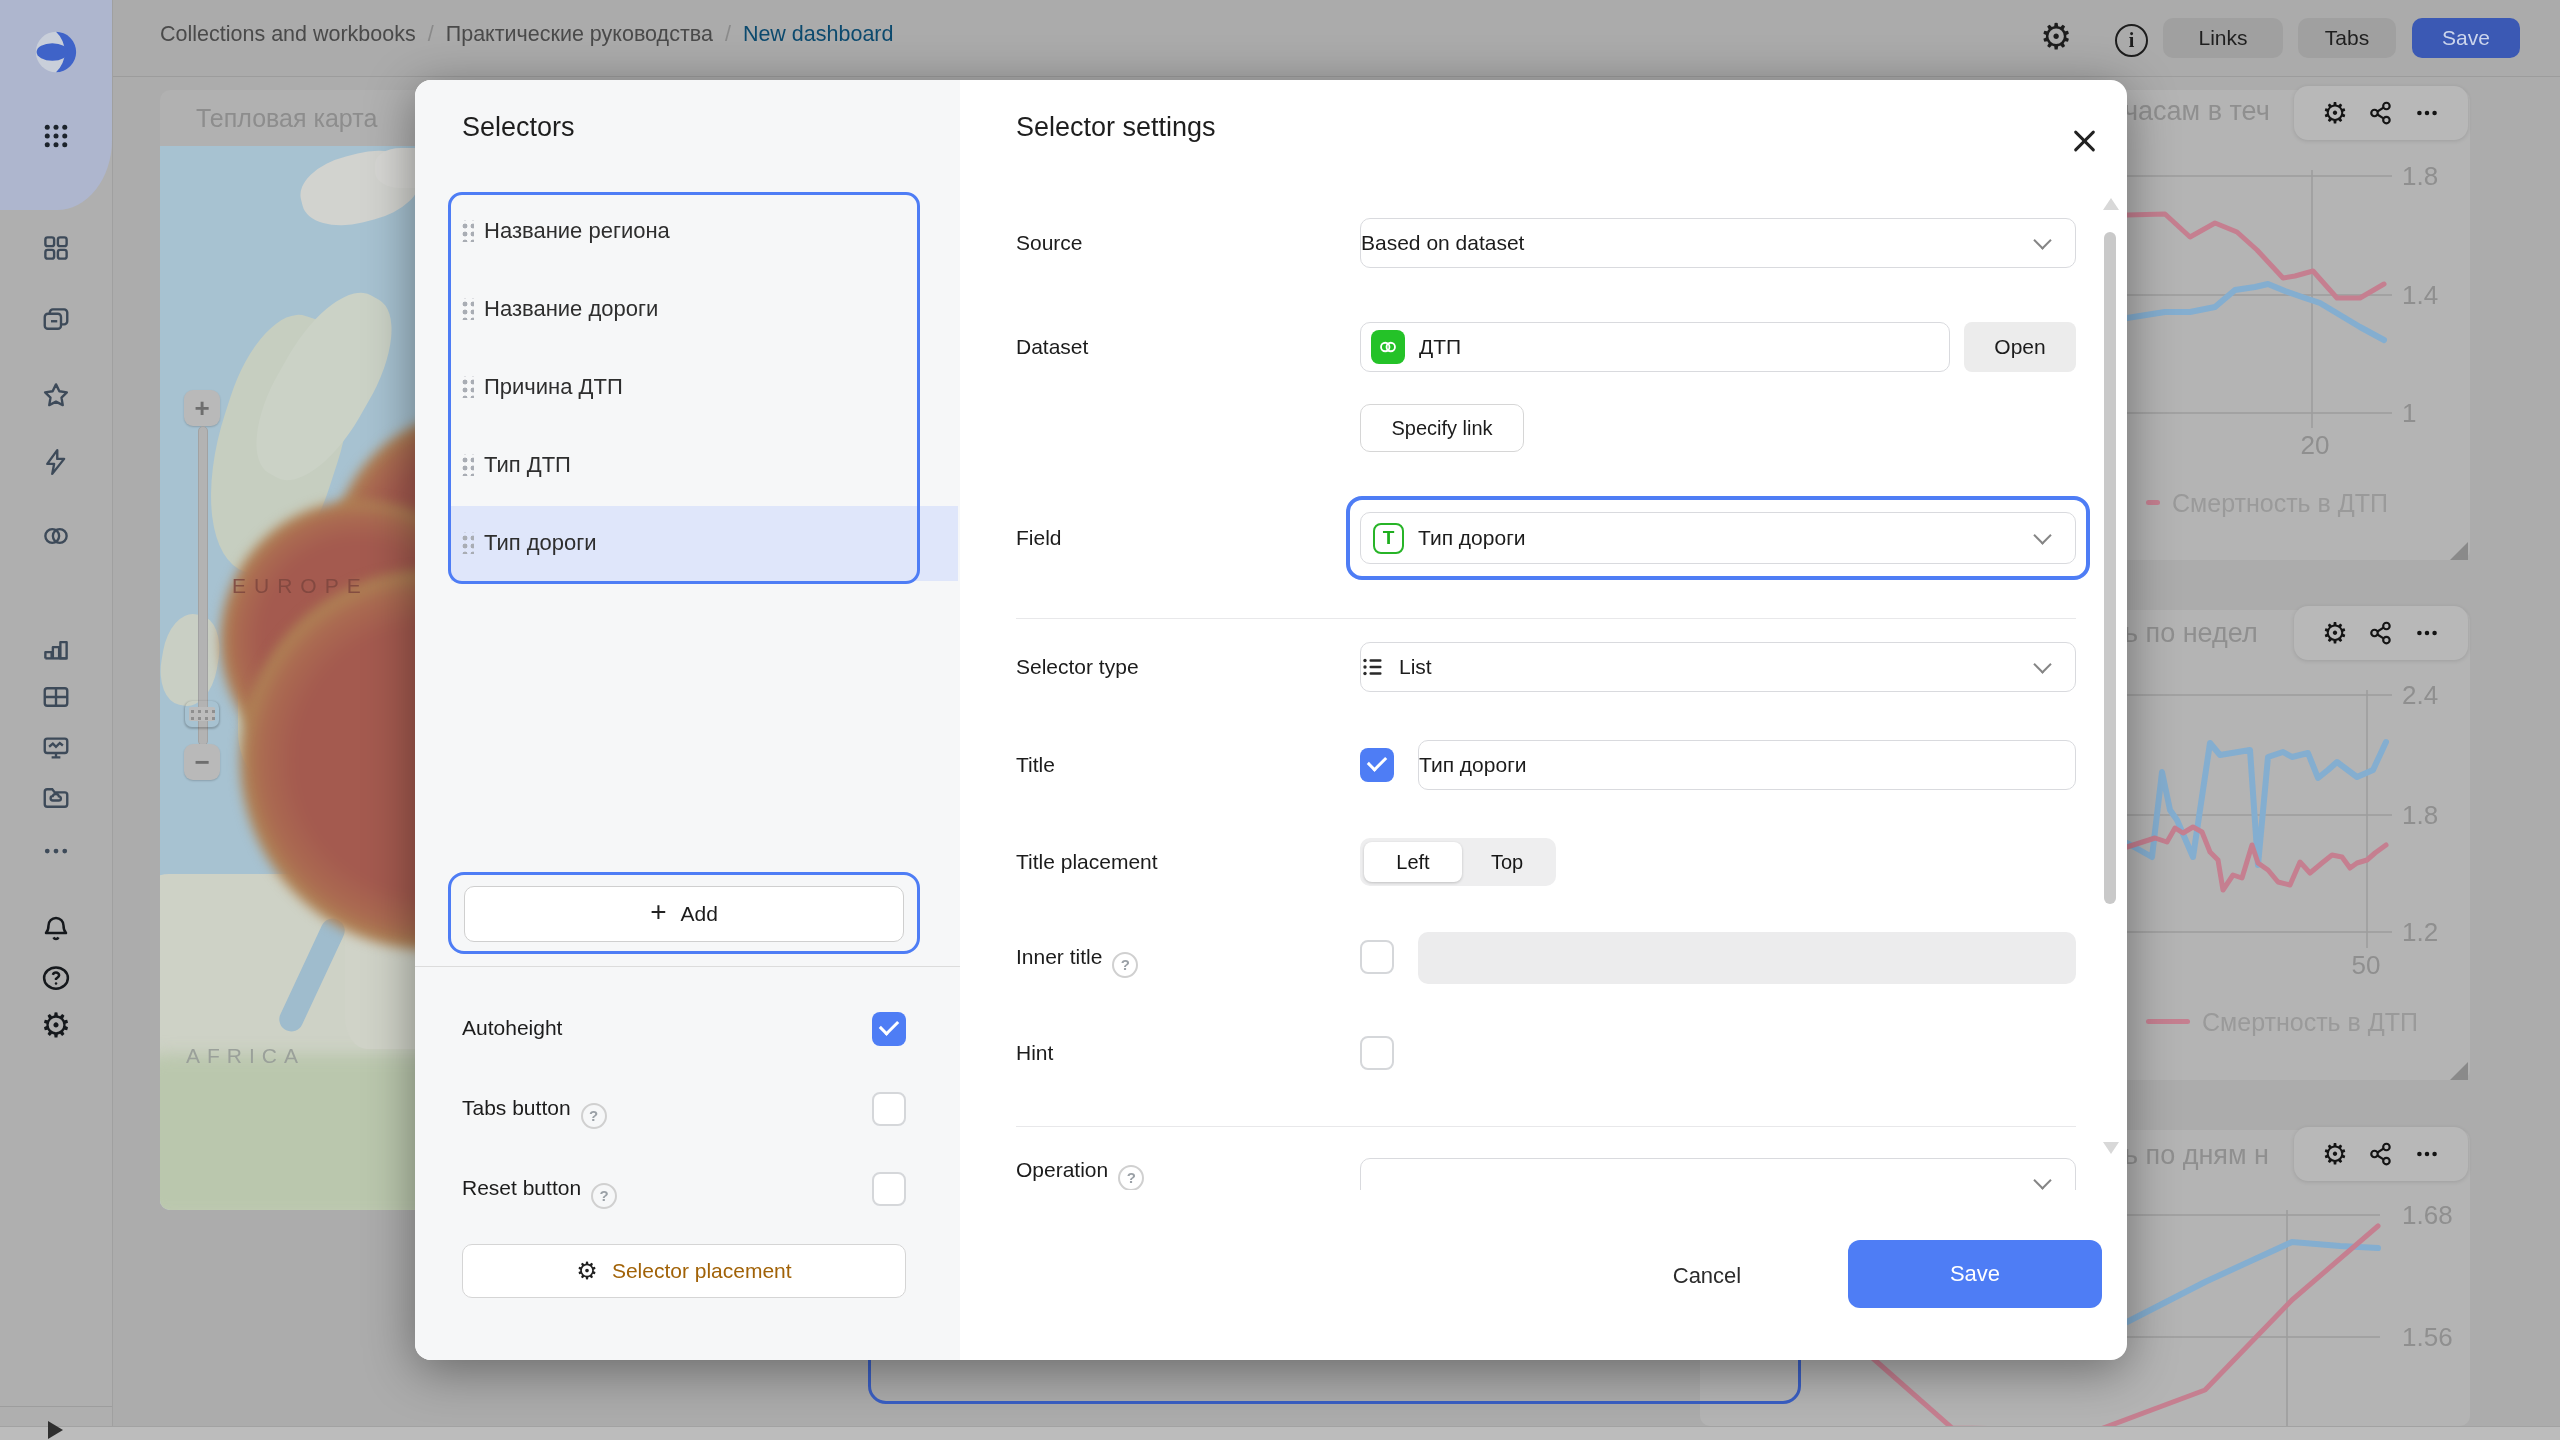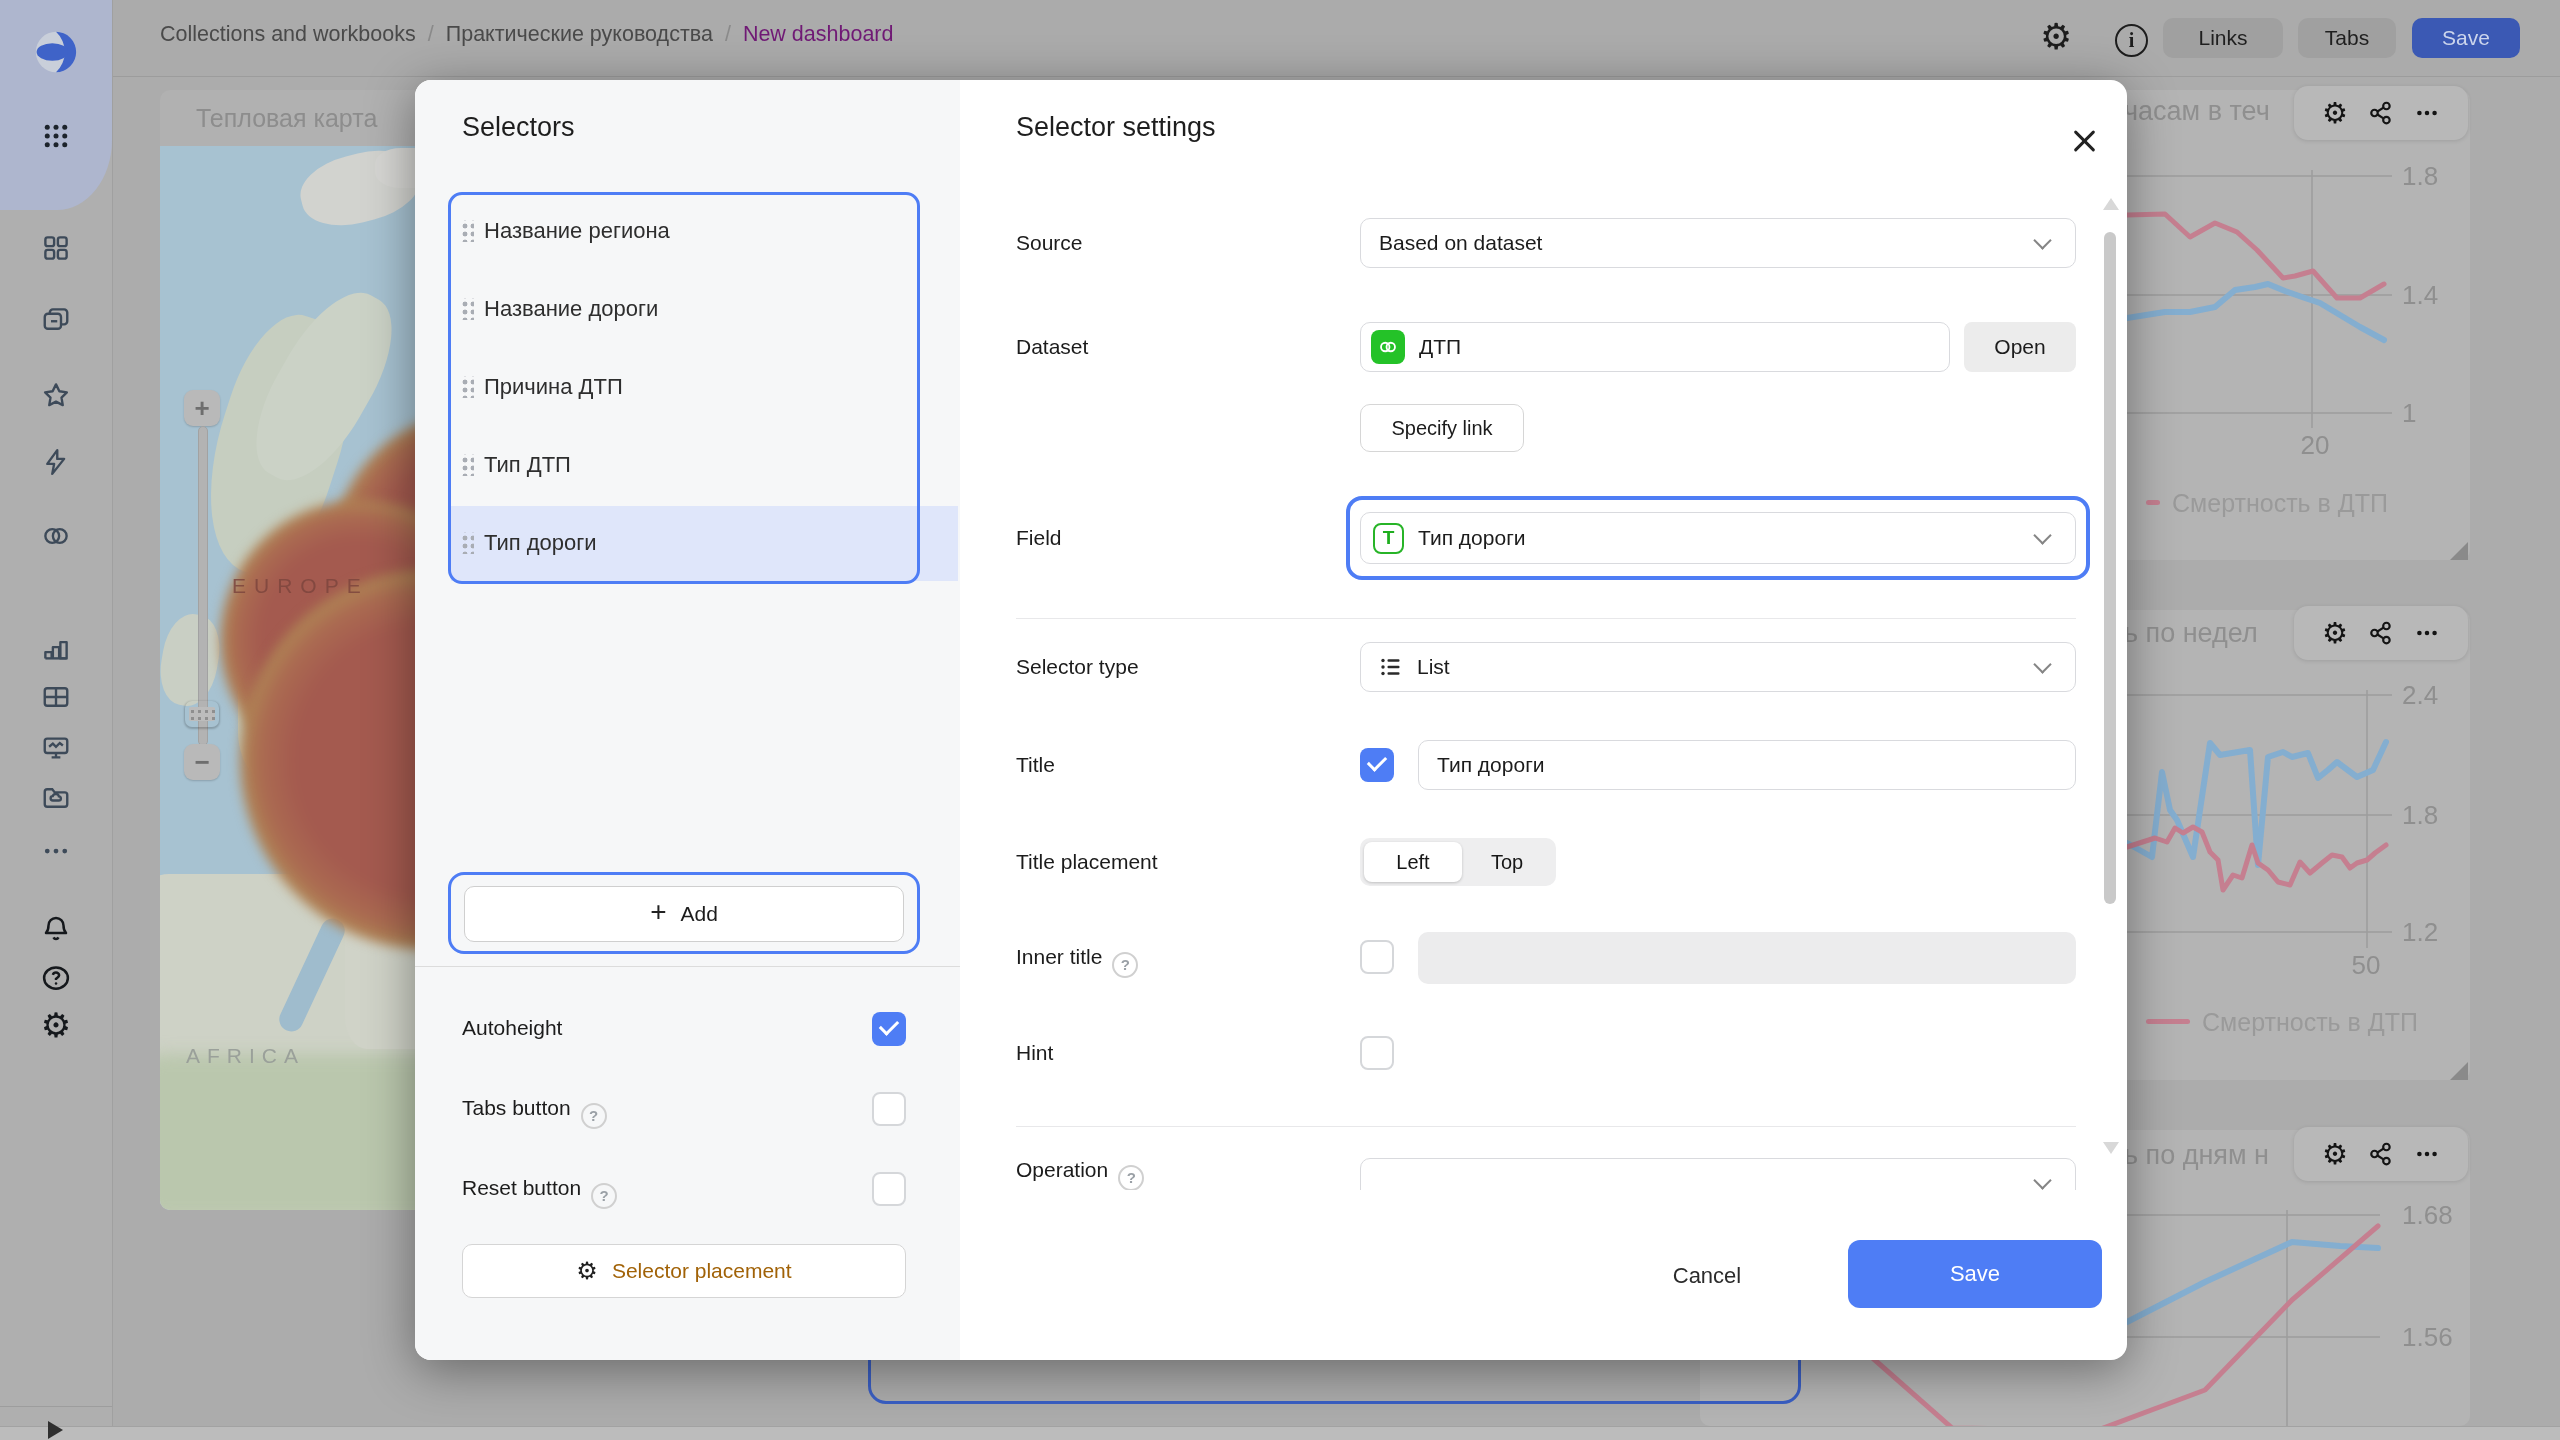--- a/index.html
+++ b/index.html
@@ -3,21 +3,21 @@
 <meta charset="utf-8">
 <style>
   html,body{margin:0;padding:0;background:#888;}
   #app{position:relative;width:2560px;height:1440px;overflow:hidden;
        font-family:"Liberation Sans",sans-serif;background:#acacac;}
 
   
   #topbar{position:absolute;left:112px;top:0;width:2448px;height:76px;background:#ababab;border-bottom:1px solid #9c9c9c;}
   #crumbs{position:absolute;left:48px;top:22px;font-size:21.5px;color:#4a4a4a;white-space:nowrap;}
   #crumbs .sep{color:#8a8a8a;margin:0 12px;}
-  #crumbs .last{color:#701a75;}
+  #crumbs .last{color:#0c4a6e;}
   .topbtn{position:absolute;top:18px;height:40px;border-radius:10px;background:#a0a0a0;
           display:flex;align-items:center;justify-content:center;font-size:21px;color:#1f1f1f;}
   #btn-links{left:2051px;width:120px;} #btn-tabs{left:2186px;width:98px;}
   #btn-save-top{left:2300px;width:108px;background:#3b59b4;color:#ccd5ec;}
   .glyph-gear::before{content:"⚙";}
   #topbar-gear{position:absolute;left:1928px;top:17px;font-size:36px;color:#1d1d1d;line-height:40px;}
   #topbar-info{position:absolute;left:2003px;top:24px;width:29px;height:29px;border:2.5px solid #1d1d1d;border-radius:50%;
                display:flex;align-items:center;justify-content:center;}
   #topbar-info::before{content:"i";font-family:"Liberation Serif",serif;font-weight:bold;font-size:20px;color:#1d1d1d;}
 
@@ -87,21 +87,21 @@
   .cb{position:absolute;width:34px;height:34px;border-radius:8px;box-sizing:border-box;}
   .cb.off{background:#fff;border:2px solid #d5d7da;}
   .cb.on{background:#4e7df5;}
   .cb.on::after{content:"";position:absolute;left:8px;top:8px;width:15px;height:8px;border-left:3.5px solid #fff;border-bottom:3.5px solid #fff;transform:rotate(-45deg);}
 
   #placement-btn{position:absolute;left:462px;top:1244px;width:444px;height:54px;background:#fff;border:1.5px solid #d5d5d5;border-radius:10px;
                  display:flex;align-items:center;justify-content:center;gap:14px;font-size:21px;color:#a16207;box-sizing:border-box;}
   #placement-btn .glyph-gear::before{font-size:24px;color:#222;}
 
   .ctl{position:absolute;background:#fff;border:1.5px solid #d9dade;border-radius:10px;display:flex;align-items:center;
-       font-size:21px;color:#1c1c1c;box-sizing:border-box;padding-left:18px;}
+       font-size:21px;color:#1c1c1c;box-sizing:border-box;}
   .chev{position:absolute;right:26px;top:50%;width:11px;height:11px;margin-top:-9px;
         border-right:2.3px solid #858585;border-bottom:2.3px solid #858585;transform:rotate(45deg);}
   #field-ring{position:absolute;left:1346px;top:496px;width:744px;height:84px;border:4px solid #4e7df5;border-radius:16px;box-sizing:border-box;}
 
   .ds-icon{width:34px;height:34px;border-radius:8px;background:#24c228;margin-right:14px;display:flex;align-items:center;justify-content:center;}
   .t-icon{width:31px;height:31px;border-radius:8px;background:#fff;border:2px solid #27b427;margin-right:14px;box-sizing:border-box;
           display:flex;align-items:center;justify-content:center;font-size:19px;font-weight:bold;color:#1fae1f;}
   #open-btn{position:absolute;left:1964px;top:322px;width:112px;height:50px;background:#ececec;border-radius:8px;
             display:flex;align-items:center;justify-content:center;font-size:21px;color:#1c1c1c;}
   #specify-btn{position:absolute;left:1360px;top:404px;width:164px;height:48px;background:#fff;border:1.5px solid #d6d6d6;border-radius:10px;

